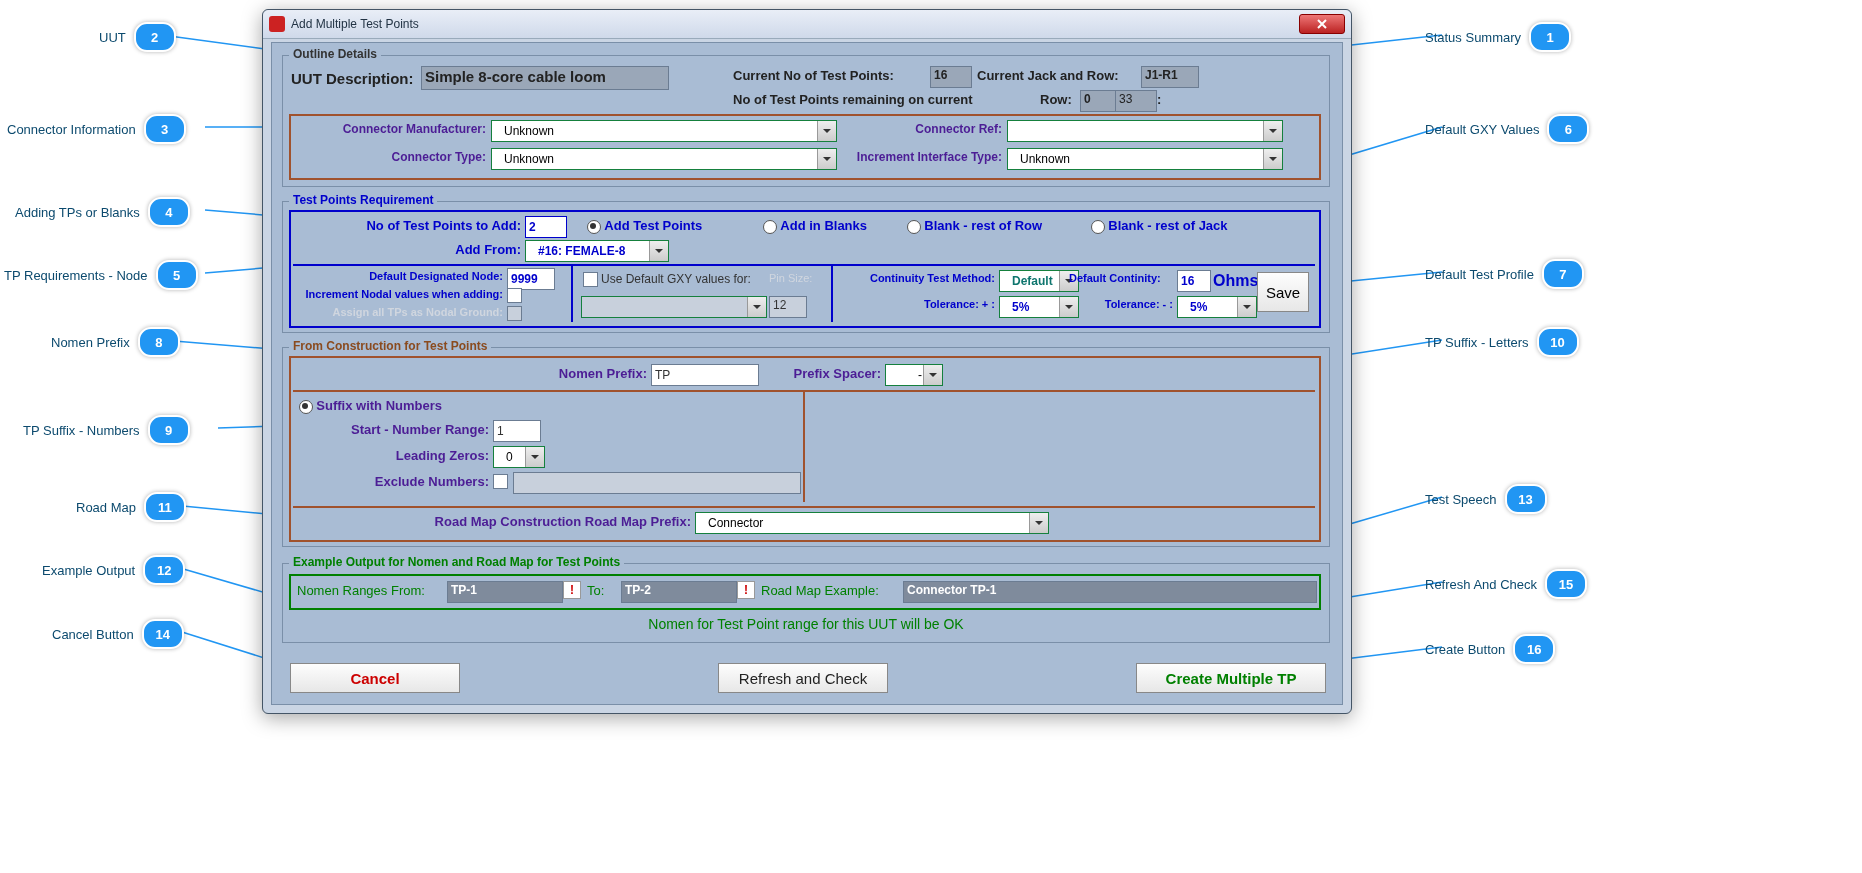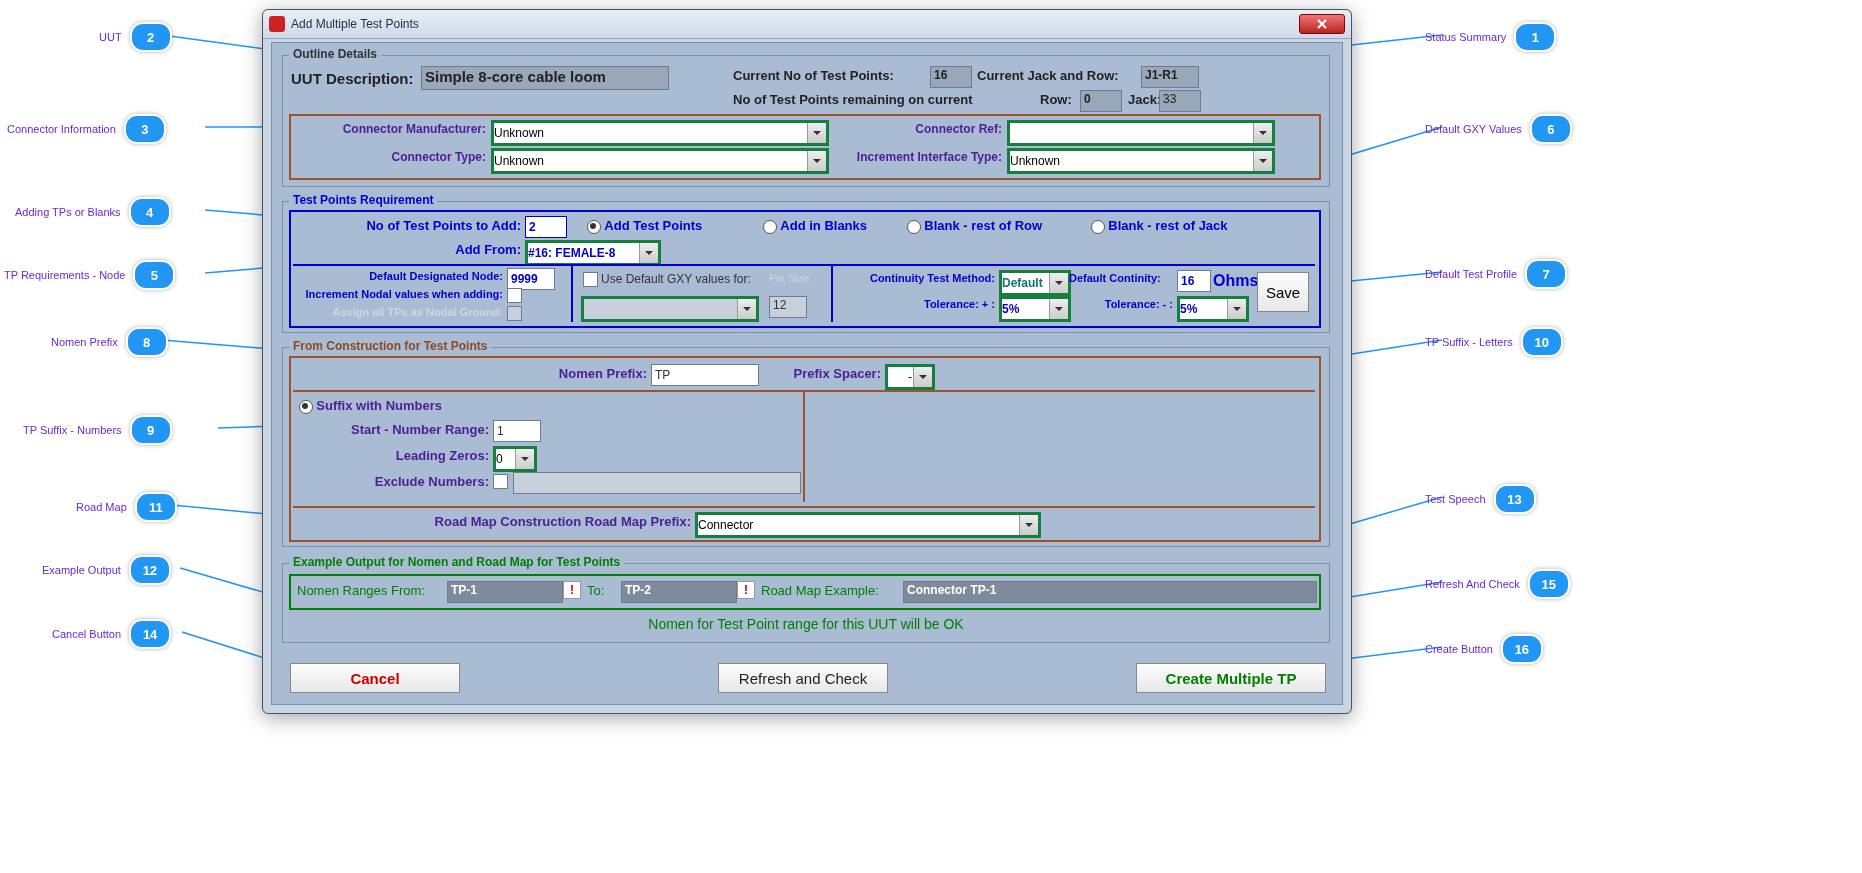--- a/index.html
+++ b/index.html
@@ -4,38 +4,38 @@
 <style>
 body{margin:0;font-family:Tahoma,Arial,sans-serif;font-size:12px;background:#fff;user-select:none}
 .stage{position:relative;width:1862px;height:873px}
 
 .bubble{position:absolute;display:flex;align-items:center;gap:8px}
 .bubble.right .num{order:2}
 .bubble.right{flex-direction:row}
 .bubble.left{flex-direction:row}
 .bubble.left .lbl{text-align:right}
 .num{display:inline-flex;align-items:center;justify-content:center;min-width:26px;height:26px;padding:0 6px;background:#2196f3;color:#fff;border-radius:13px;font-size:13px;font-weight:bold;border:2px solid #fff;box-shadow:0 0 4px rgba(0,0,0,.3)}
-.lbl{font-size:11px;color:#6d28d9;white-space:nowrap}
+.lbl{font-size:13px;color:#0c4a6e;white-space:nowrap}
 svg.lines{position:absolute;top:0;left:0;pointer-events:none}
 
 .win{position:absolute;left:262px;top:9px;width:1088px;height:703px;background:#cad5e4;border:1px solid #456;border-radius:6px;box-shadow:0 4px 20px rgba(0,0,0,.35)}
 .titlebar{height:28px;background:linear-gradient(#e9eef7,#cfd9ea);border-bottom:1px solid #9ab;border-radius:6px 6px 0 0;display:flex;align-items:center;padding:0 6px;position:relative}
 .titlebar .ico{width:16px;height:16px;background:#c22;border-radius:3px;margin-right:6px}
 .titlebar .ttl{font-size:12px;color:#234}
 .closebtn{position:absolute;right:6px;top:4px;width:44px;height:18px;background:linear-gradient(#e77,#b22);border:1px solid #800;border-radius:3px;display:flex;align-items:center;justify-content:center}
 .closebtn svg{width:10px;height:10px}
 .body{position:absolute;left:8px;right:8px;top:32px;bottom:8px;background:#a9bcd4;border:1px solid #7a8fa8}
 
 .grp{position:absolute;border:1px solid #7a8fa8}
 .grp>.legend{position:absolute;top:-9px;left:6px;background:#a9bcd4;padding:0 4px;font-weight:bold;font-size:12px}
 
 .lblr{color:#4c1d95;font-weight:bold;font-size:12px;text-align:right}
 .txt{background:#fff;border:1px solid #6b7c92;height:18px;padding:1px 3px;font-size:12px;color:#333}
 .txtg{background:#9aa7b8;border:1px solid #6b7c92;height:18px;padding:1px 3px;font-size:12px;color:#222}
-.sel{background:#fff;border:3px solid #15803d;height:20px;font-size:12px;padding-left:0;position:relative;display:flex;align-items:center}
+.sel{background:#fff;border:1px solid #15803d;height:20px;font-size:12px;padding-left:12px;position:relative;display:flex;align-items:center}
 .sel .arrow{position:absolute;right:0;top:0;width:18px;height:100%;background:linear-gradient(#eee,#ccc);border-left:1px solid #999;display:flex;align-items:center;justify-content:center}
 .sel .arrow:after{content:'';border:4px solid transparent;border-top-color:#333;margin-top:3px}
 .chk{width:13px;height:13px;background:#fff;border:1px solid #6b7c92;display:inline-block;vertical-align:middle}
 .rad{width:12px;height:12px;border:1px solid #555;border-radius:50%;background:#fff;display:inline-block;vertical-align:middle;position:relative}
 .rad.on:after{content:'';position:absolute;left:2px;top:2px;width:6px;height:6px;background:#333;border-radius:50%}
 .btn{background:linear-gradient(#fdfdfd,#e7e7e7);border:1px solid #888;font-size:14px;display:flex;align-items:center;justify-content:center;cursor:pointer}
 
 .brown-box{border:2px solid #a0522d}
 .blue-box{border:2px solid #0000cc}
 .green-box{border:2px solid #008000}
@@ -158,21 +158,21 @@
 
       <span class="lblr" style="position:absolute;left:450px;top:12px;color:#222;font-size:13px">Current No of Test Points:</span>
       <span class="txtg" style="position:absolute;left:647px;top:10px;width:34px;font-weight:bold">16</span>
       <span class="lblr" style="position:absolute;left:694px;top:12px;color:#222;font-size:13px">Current Jack and Row:</span>
       <span class="txtg" style="position:absolute;left:858px;top:10px;width:50px;font-weight:bold">J1-R1</span>
 
       <span class="lblr" style="position:absolute;left:450px;top:36px;color:#222;font-size:13px">No of Test Points remaining on current</span>
       <span class="lblr" style="position:absolute;left:757px;top:36px;color:#222;font-size:13px">Row:</span>
       <span class="txtg" style="position:absolute;left:797px;top:34px;width:34px;font-weight:bold">0</span>
       <span class="lblr" style="position:absolute;left:845px;top:36px;color:#222;font-size:13px">Jack:</span>
-      <span class="txtg" style="position:absolute;left:876px;top:34px;width:34px;font-weight:normal">33</span>
+      <span class="txtg" style="position:absolute;left:832px;top:34px;width:34px;font-weight:normal">33</span>
 
       <div class="brown-box" style="position:absolute;left:6px;top:58px;width:1028px;height:62px">
         <span class="lblr" style="position:absolute;left:0px;top:6px;width:195px">Connector Manufacturer:</span>
         <div class="sel" style="position:absolute;left:200px;top:4px;width:332px">
               <span>Unknown</span>
               <span class="arrow"></span>
             </div>
         <span class="lblr" style="position:absolute;left:555px;top:6px;width:156px">Connector Ref:</span>
         <div class="sel" style="position:absolute;left:716px;top:4px;width:262px">
               <span></span>

